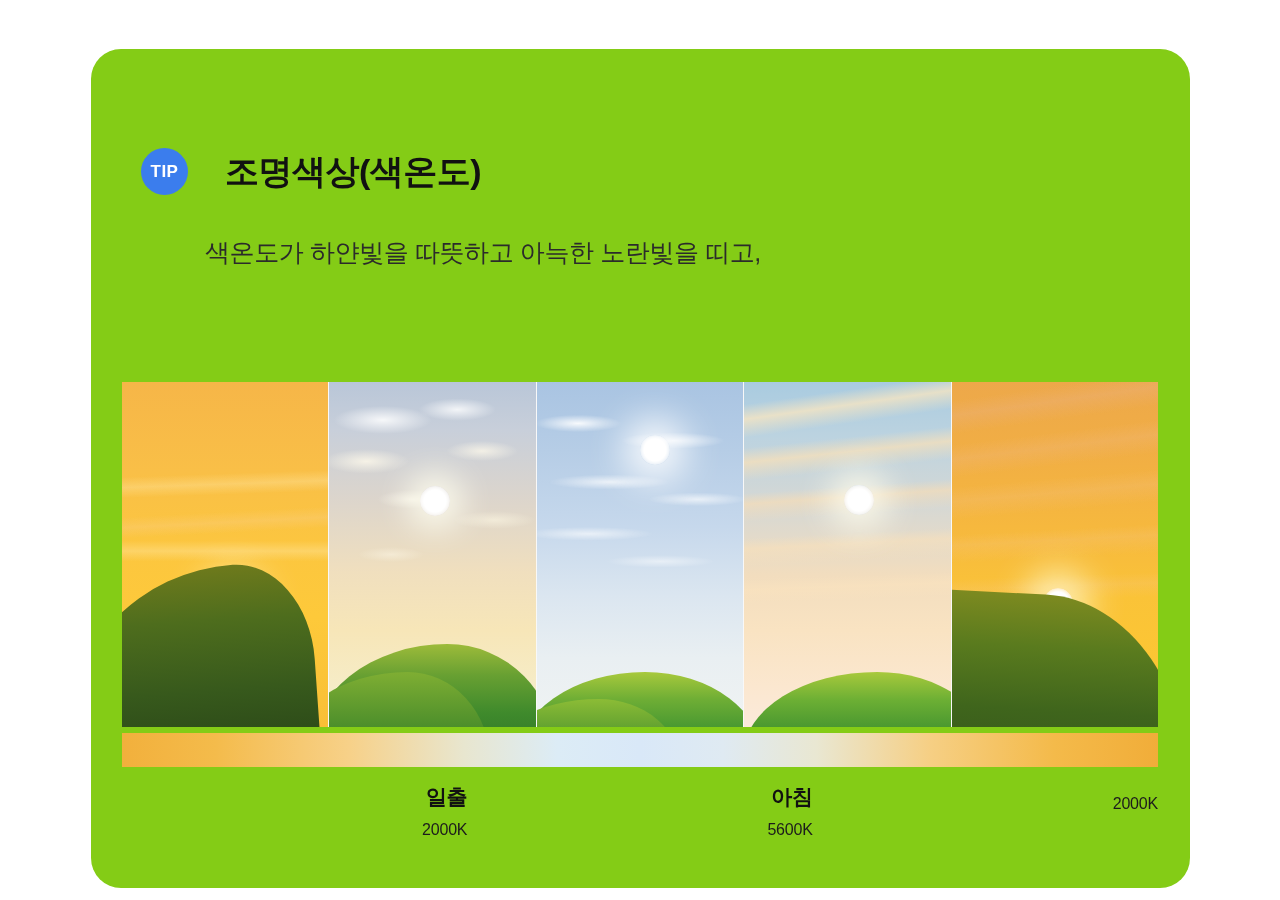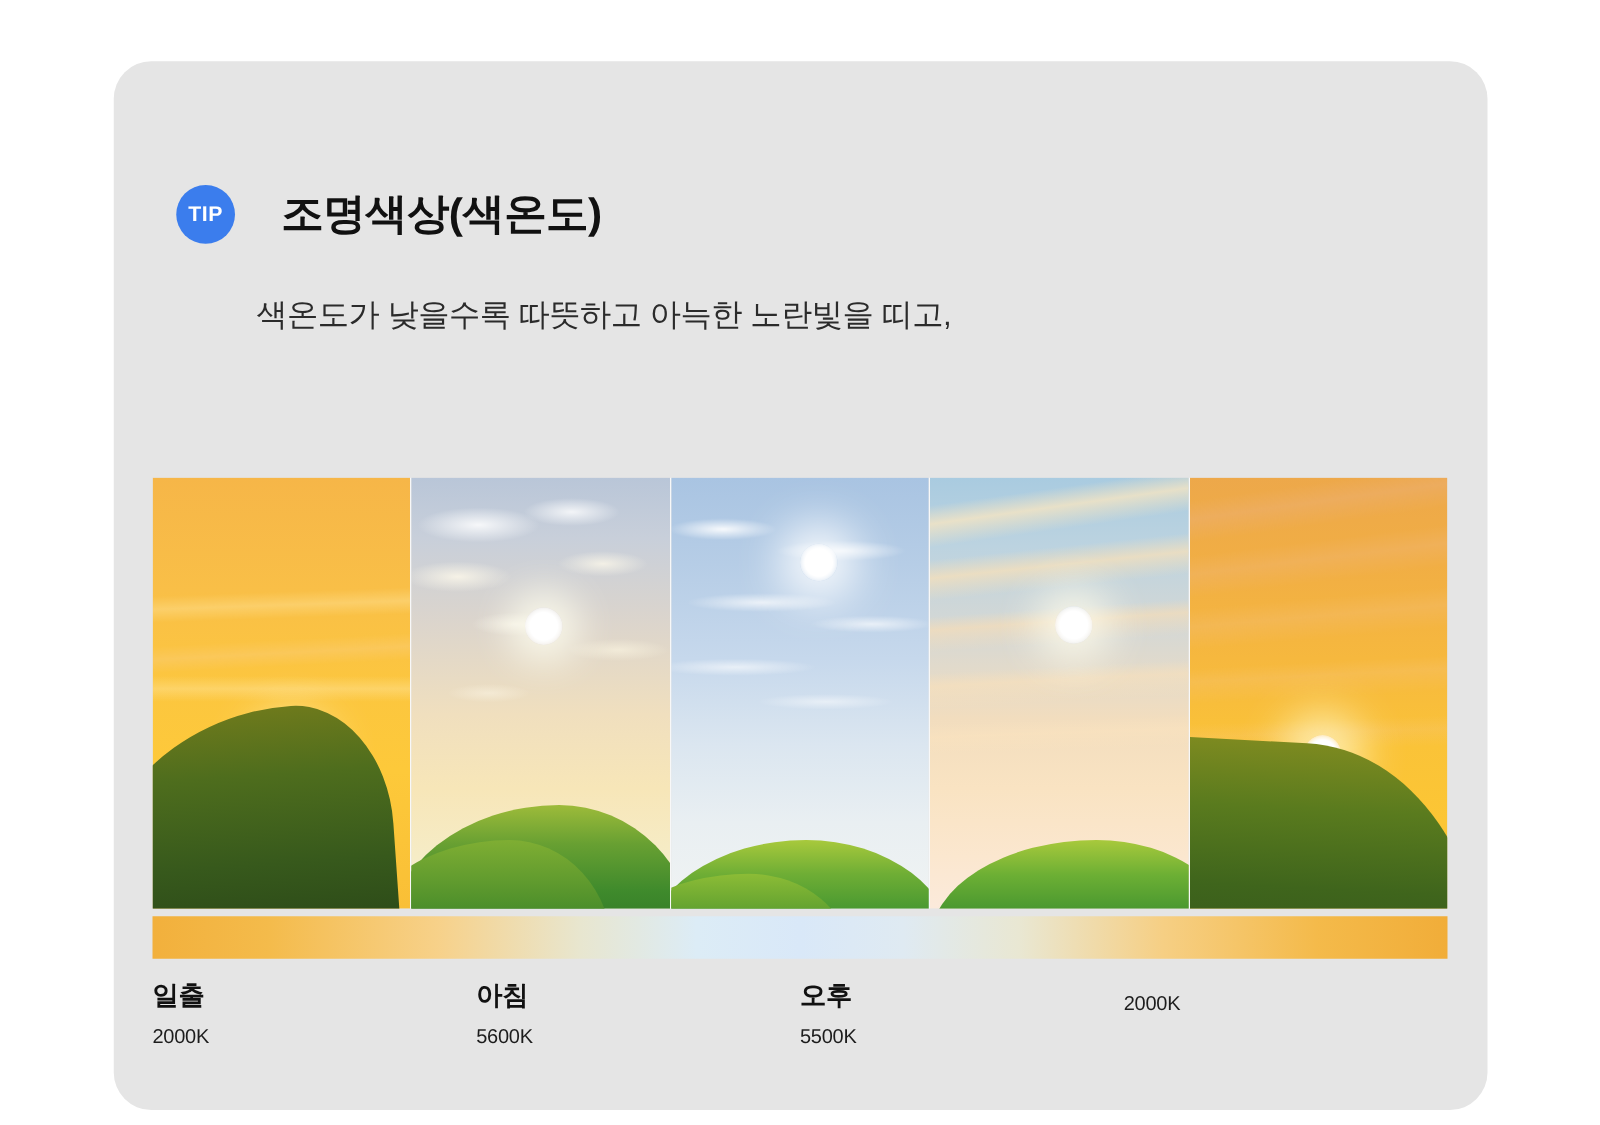--- a/index.html
+++ b/index.html
@@ -10,21 +10,21 @@
     font-family:"Liberation Sans","DejaVu Sans",sans-serif;
     overflow:hidden;
     position:relative;
   }
 
   
   #tip-card{
     position:absolute;
     left:91px; top:49px;
     width:1099px; height:839px;
-    background:#e5e5e5;
+    background:#84cc16;
     border-radius:30px;
     box-sizing:border-box;
   }
 
   
   #tip-header{
     position:absolute;
     left:50px; top:99px;
     display:flex;
     align-items:center;
@@ -211,21 +211,21 @@
 
   
   #scene-labels{
     position:absolute;
     left:31px; top:735px;
     width:1036px;
     display:flex;
   }
   .label-col{
     flex:1 1 0;
-    text-align:left;
+    text-align:right;
   }
   .label-name{
     font-size:21px;
     font-weight:bold;
     color:#111111;
     letter-spacing:-0.3px;
     line-height:1.25;
   }
   .label-kelvin{
     font-size:16px;
@@ -241,21 +241,21 @@
 <div id="tip-card">
 
   <div id="tip-header">
     <div id="tip-badge">
       <span>TIP</span>
     </div>
     <div id="tip-title">조명색상(색온도)</div>
   </div>
 
   <div id="tip-body">
-    <div>색온도가 낮을수록 따뜻하고 아늑한 노란빛을 띠고,</div>
+    <div>색온도가 하얀빛을 따뜻하고 아늑한 노란빛을 띠고,</div>
   </div>
 
   <div id="scene-strip">
 
     <div class="scene-panel p1">
       <div class="sky"></div>
       <div class="clouds"></div>
       <div class="sun"></div>
       <div class="hill"></div>
     </div>
@@ -297,21 +297,17 @@
   <div id="scene-labels">
     <div class="label-col">
       <div class="label-name">일출</div>
       <div class="label-kelvin">2000K</div>
     </div>
     <div class="label-col">
       <div class="label-name">아침</div>
       <div class="label-kelvin">5600K</div>
     </div>
     <div class="label-col">
-      <div class="label-name">오후</div>
-      <div class="label-kelvin">5500K</div>
-    </div>
-    <div class="label-col">
       <div class="label-kelvin">2000K</div>
     </div>
   </div>
 
 </div>
 
 </body></html>

